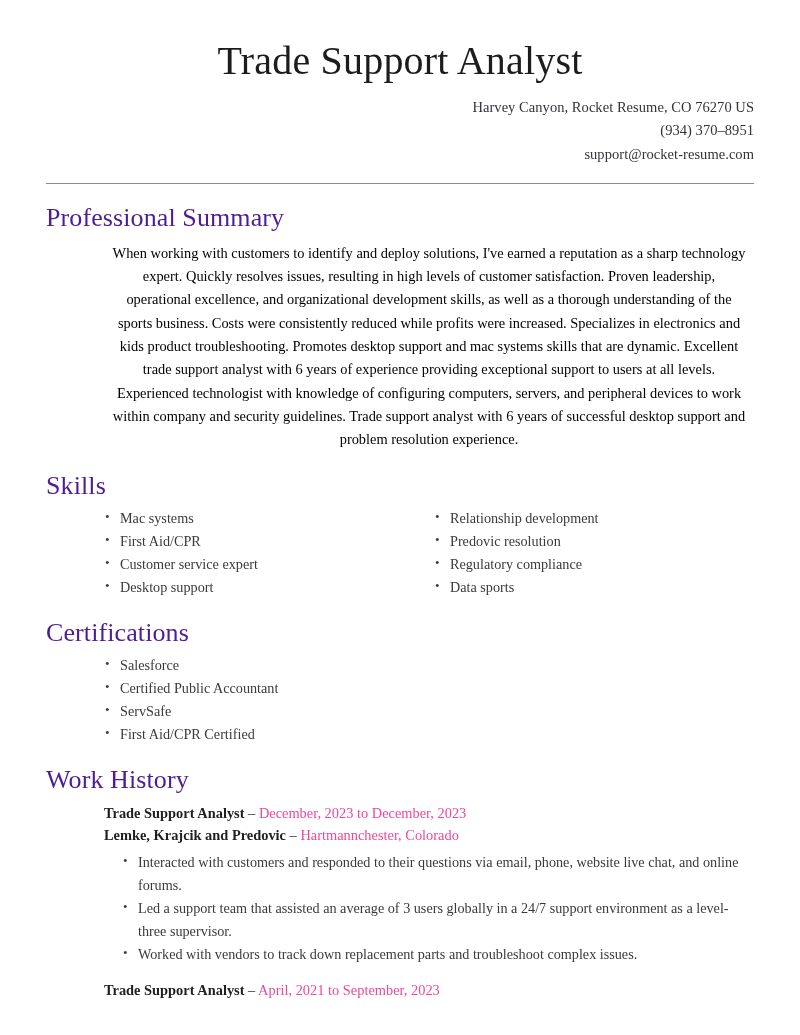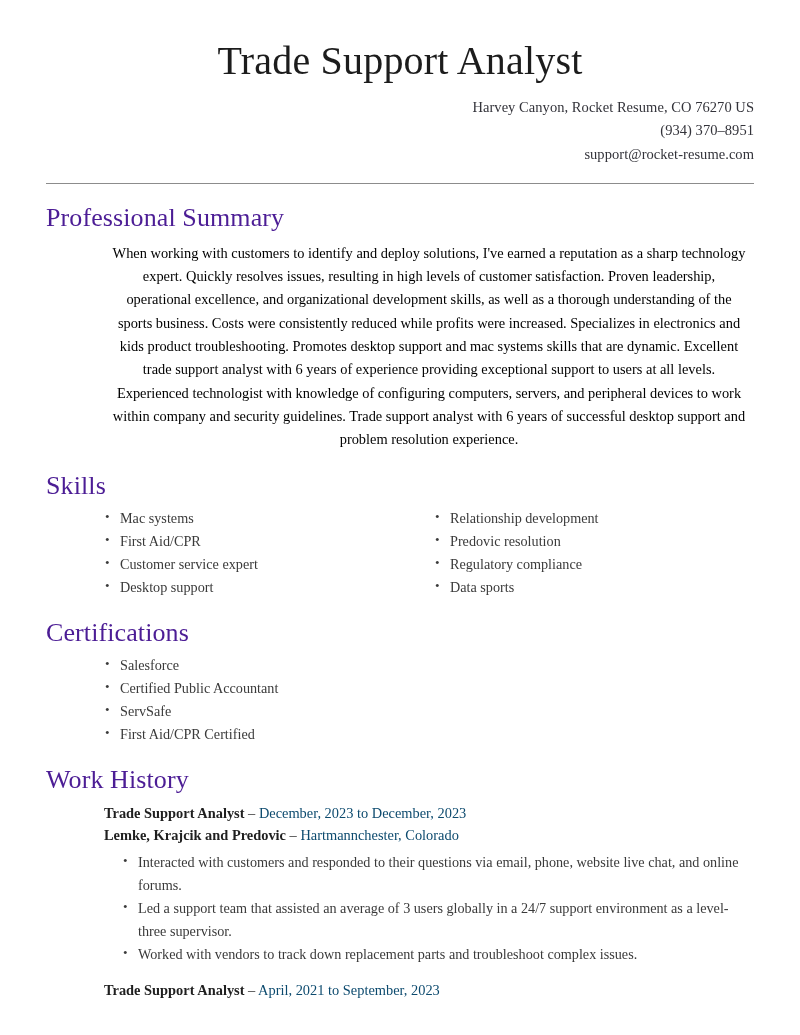--- a/index.html
+++ b/index.html
@@ -102,21 +102,21 @@
   
   .job { margin-bottom: 14px; }
   .job:last-child { margin-bottom: 0; }
   .job-line {
     font-size: 14.4px;
     line-height: 1.52;
     color: #2e2e2e;
   }
   .job-line .strong { font-weight: 700; color: #1f1f1f; }
   .job-line .sep { font-weight: 400; }
-  .job-line .light { font-weight: 400; color: #0c4a6e; }
+  .job-line .light { font-weight: 400; color: #ec4899; }
   .job ul.bullets {
     margin-top: 4px;
     padding-left: 18px;
   }
   .job ul.bullets > li {
     padding-left: 16px;
     margin-bottom: 0px;
   }
   .section-title.work { margin-bottom: 8px; }
 </style>

